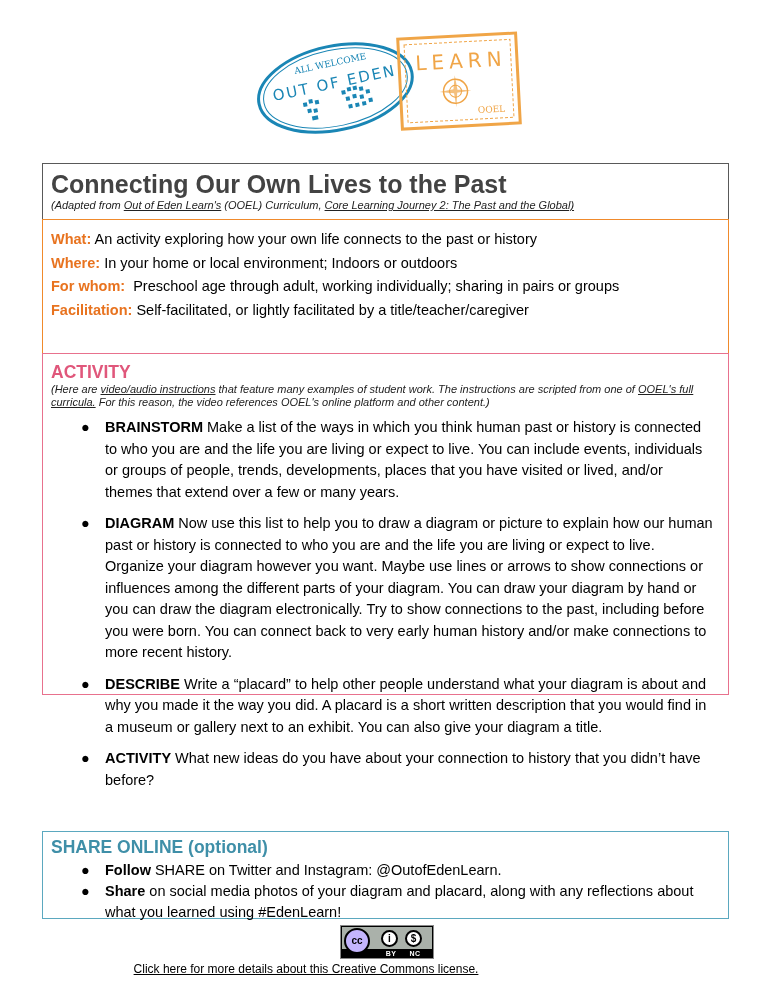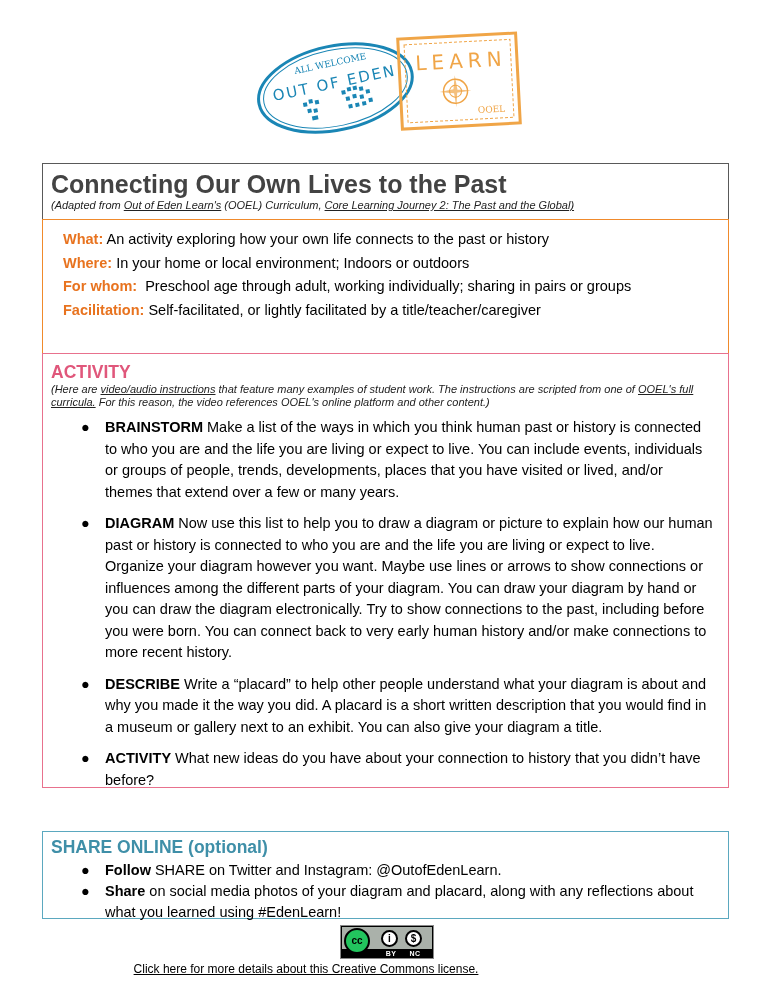--- a/index.html
+++ b/index.html
@@ -2,22 +2,22 @@
 <html><head>
 <meta charset="utf-8">
 <style>
   html, body { margin: 0; padding: 0; background: #ffffff; }
   body { width: 773px; height: 1000px; position: relative; font-family: "Liberation Sans", sans-serif; color: #000; overflow: hidden; }
 
   .logo { position: absolute; left: 250px; top: 26px; width: 280px; height: 110px; }
 
   .card { position: absolute; left: 42px; width: 687px; box-sizing: border-box; }
   .title-box { top: 163px; height: 56px; border: 1.5px solid #595959; border-bottom: none; padding: 8px 8px 0 8px; }
-  .info-box { top: 219px; height: 135px; border: 1.5px solid #f08a2c; padding: 8px 8px 0 20px; }
-  .activity-box { top: 353px; height: 435px; border: 1.5px solid #e8718d; border-top: 1.5px solid #e8718d; padding: 8px 8px 2px 8px; }
+  .info-box { top: 219px; height: 135px; border: 1.5px solid #f08a2c; padding: 8px 8px 0 8px; }
+  .activity-box { top: 353px; height: 342px; border: 1.5px solid #e8718d; border-top: 1.5px solid #e8718d; padding: 8px 8px 2px 8px; }
   .share-box { top: 811px; height: 88px; border: 1.5px solid #5ba8bf; padding: 5px 8px 0 8px; margin-top: 20px; }
 
   .page-title { font-size: 25px; font-weight: bold; color: #434343; margin: 0; line-height: 24px; }
   .subtitle { font-size: 11px; font-style: italic; color: #222; margin-top: 3px; line-height: 13px; }
   .subtitle a, .note a { color: #222; text-decoration: underline; }
 
   .info-row { font-size: 14.5px; line-height: 23.5px; color: #000; white-space: nowrap; }
   .info-label { color: #e8731f; font-weight: bold; }
 
   .section-heading { font-size: 17.5px; font-weight: bold; line-height: 20px; margin: 0; }
@@ -30,21 +30,21 @@
   ul.steps li { position: relative; padding-left: 54px; font-size: 14.5px; line-height: 21.5px; margin-bottom: 10px; padding-right: 6px; }
   ul.steps li .bullet { position: absolute; left: 30px; top: 0; }
   ul.steps li b { font-weight: bold; }
 
   ul.share { list-style: none; margin: 3px 0 0 0; padding: 0; }
   ul.share li { position: relative; padding-left: 54px; font-size: 14.5px; line-height: 21px; padding-right: 6px; }
   ul.share li .bullet { position: absolute; left: 30px; top: 0; }
 
   .cc-badge { position: absolute; left: 340px; top: 925px; width: 94px; height: 34px; background: #000; border: 1px solid #888; box-sizing: border-box; }
   .cc-badge .gray { position: absolute; left: 1px; top: 1px; right: 1px; height: 22px; background: #aab1aa; }
-  .cc-circle { position: absolute; left: 3px; top: 2px; width: 26px; height: 26px; border-radius: 50%; background: #22c55e; border: 2.5px solid #000; box-sizing: border-box; font-size: 10px; font-weight: bold; text-align: center; line-height: 21px; }
+  .cc-circle { position: absolute; left: 3px; top: 2px; width: 26px; height: 26px; border-radius: 50%; background: #c4b5fd; border: 2.5px solid #000; box-sizing: border-box; font-size: 10px; font-weight: bold; text-align: center; line-height: 21px; }
   .cc-icon { position: absolute; top: 4px; width: 17px; height: 17px; border-radius: 50%; background: #fff; border: 2px solid #000; box-sizing: border-box; font-size: 10px; font-weight: bold; text-align: center; line-height: 13px; }
   .cc-by { left: 40px; }
   .cc-nc { left: 64px; }
   .cc-labels { position: absolute; bottom: 1px; left: 38px; font-size: 7px; color: #fff; font-weight: bold; letter-spacing: 0.5px; }
   .cc-labels span { display: inline-block; width: 24px; text-align: center; }
 
   .license-link { position: absolute; left: 0; width: 612px; top: 962px; text-align: center; font-size: 12px; color: #000000; text-decoration: underline; }
 </style>
 </head>
 <body>

